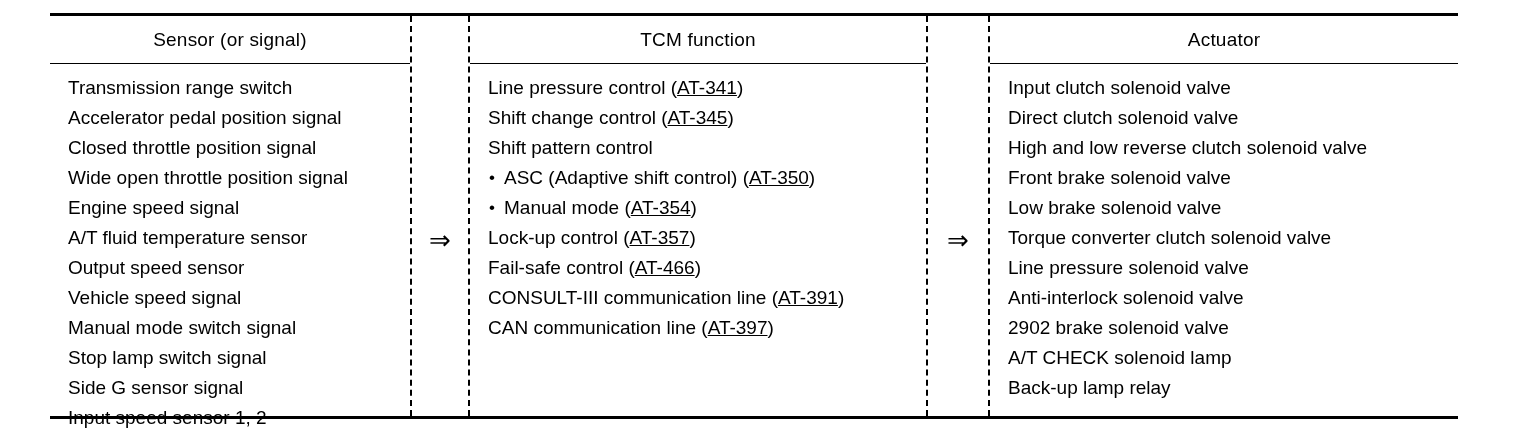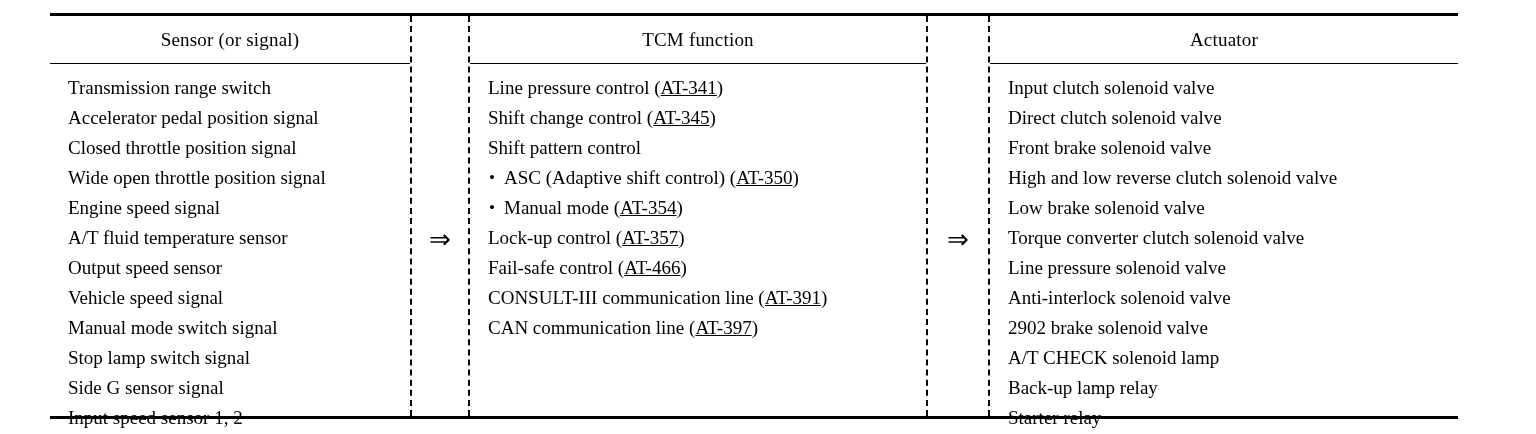--- a/index.html
+++ b/index.html
@@ -13,21 +13,20 @@
     font-family: "Liberation Sans", sans-serif;
     color: #000000;
     overflow: hidden;
   }
 
   .sheet {
     position: relative;
     width: 1536px;
     height: 434px;
     background: #ffffff;
-    font-family: Liberation Serif, serif;
   }
 
   
   .flow-table {
     position: absolute;
     left: 50px;
     top: 13px;
     width: 1408px;
     height: 406px;
     border-top: 3px solid #000;
@@ -170,28 +169,27 @@
       <div class="col-head"></div>
       <div class="arrow-cell">⇒</div>
     </div>
 
     <div class="col col-actuator">
       <div class="col-head">Actuator</div>
       <div class="col-body">
         <ul class="item-list">
             <li class="item">Input clutch solenoid valve</li>
             <li class="item">Direct clutch solenoid valve</li>
+            <li class="item">High and low reverse clutch solenoid valve</li>
             <li class="item">Front brake solenoid valve</li>
-            <li class="item">High and low reverse clutch solenoid valve</li>
             <li class="item">Low brake solenoid valve</li>
             <li class="item">Torque converter clutch solenoid valve</li>
             <li class="item">Line pressure solenoid valve</li>
             <li class="item">Anti-interlock solenoid valve</li>
             <li class="item">2902 brake solenoid valve</li>
             <li class="item">A/T CHECK solenoid lamp</li>
             <li class="item">Back-up lamp relay</li>
-            <li class="item">Starter relay</li>
           </ul>
       </div>
     </div>
 
   </div>
 </div>
 
 </body></html>

